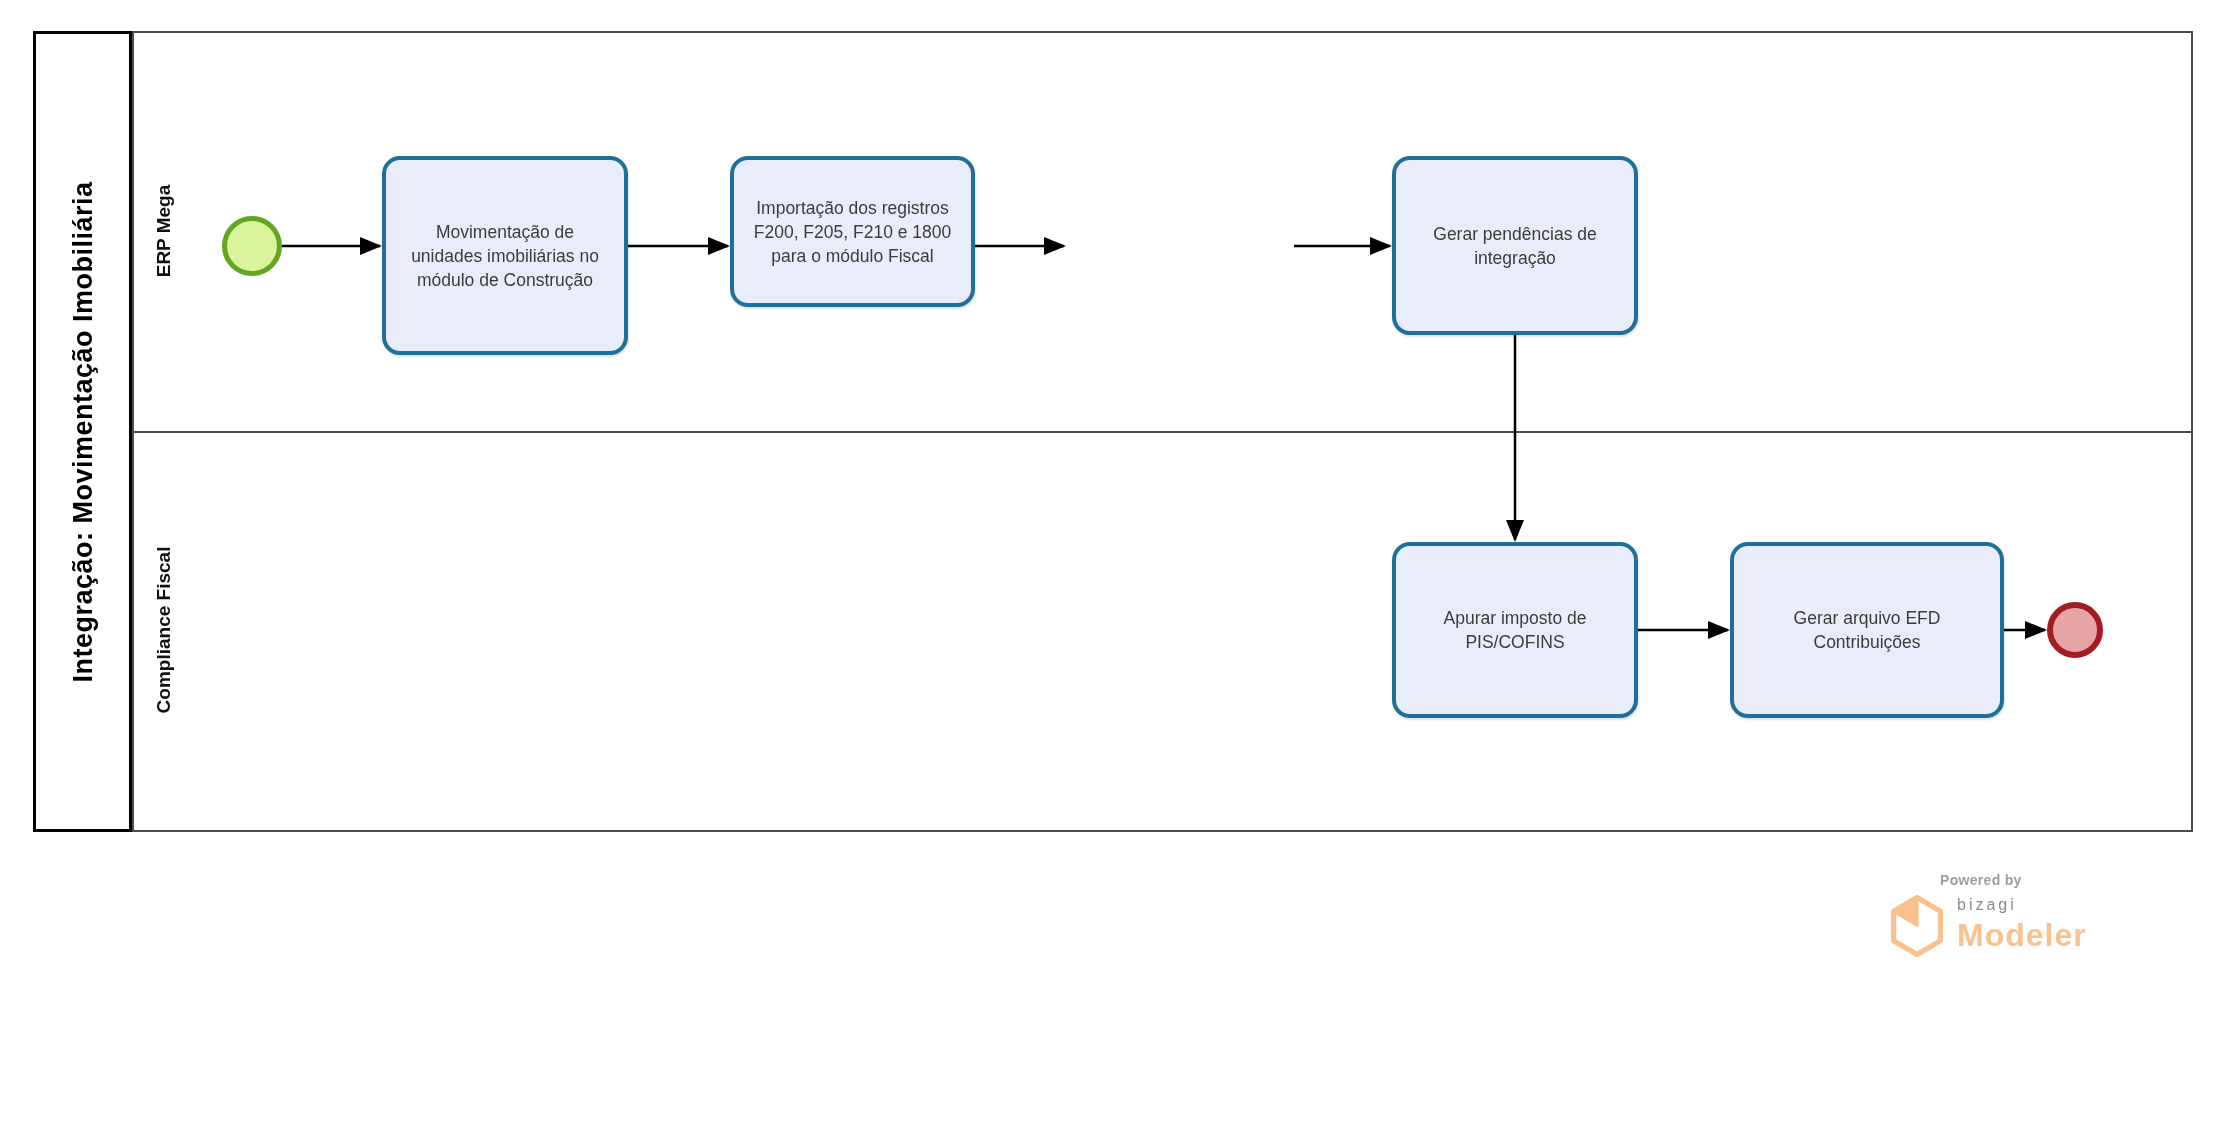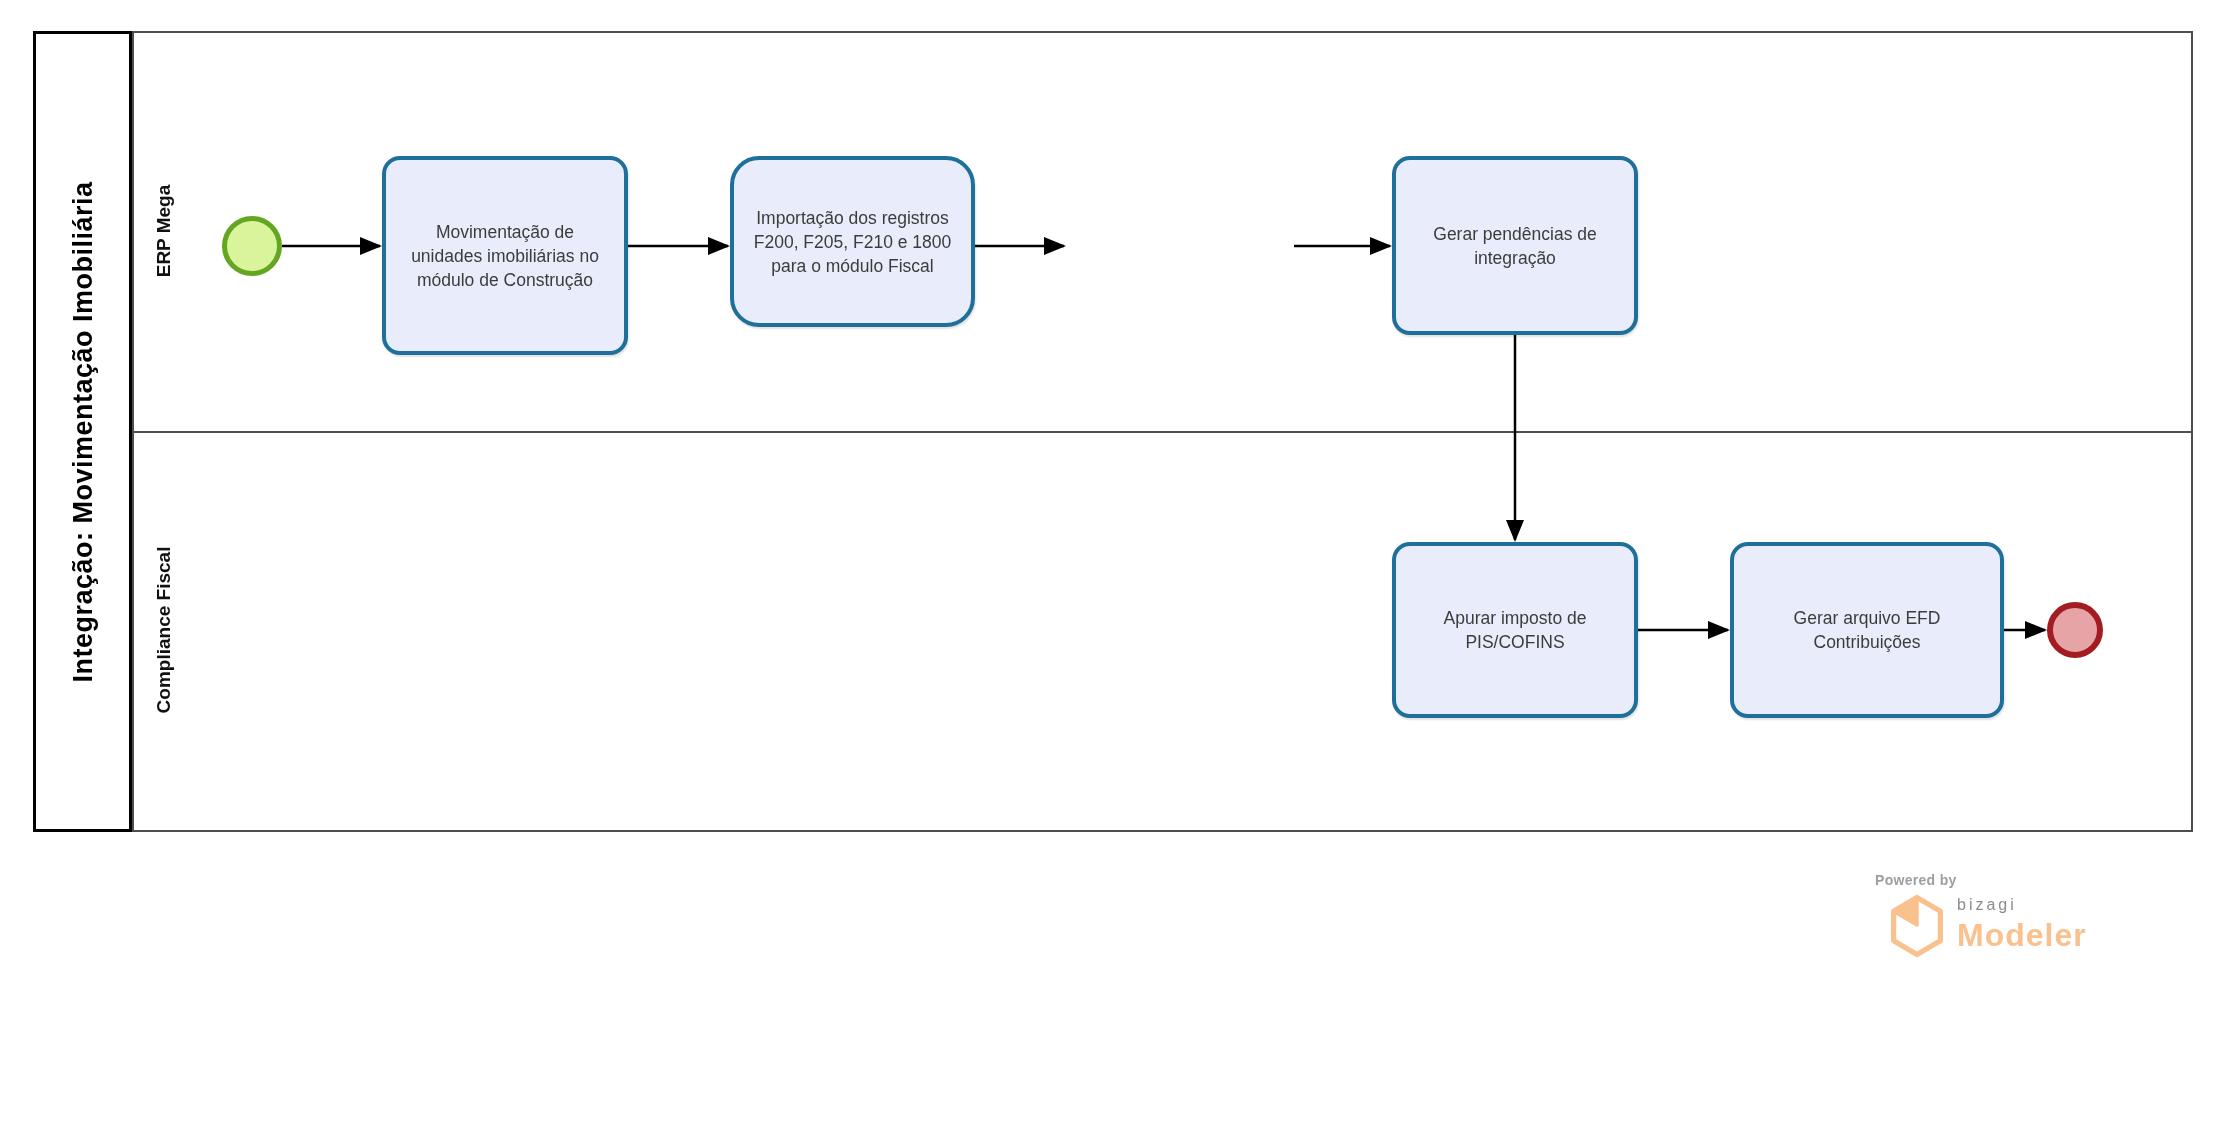--- a/index.html
+++ b/index.html
@@ -43,38 +43,38 @@
   .arrowhead{fill:var(--connector);}
   
   .task{
     position:absolute; z-index:3; box-sizing:border-box;
     background:var(--task-fill); border:4px solid var(--task-stroke);
     border-radius:18px; display:flex; align-items:center; justify-content:center;
     text-align:center; color:var(--text); font-size:17.5px; line-height:24px;
     padding:8px 14px; box-shadow:1px 2px 2px rgba(0,0,0,0.12);
   }
   .task-1{left:382px; top:156px; width:246px; height:199px;}
-  .task-2{left:730px; top:156px; width:245px; height:171px;border-radius:29px;}
+  .task-2{left:730px; top:156px; width:245px; height:151px;}
   .task-3{left:1066px; top:160px; width:228px; height:173px;}
   .task-4{left:1392px; top:156px; width:246px; height:179px;}
   .task-5{left:1392px; top:542px; width:246px; height:176px;}
   .task-6{left:1730px; top:542px; width:274px; height:176px;}
   
   .event{position:absolute; z-index:3; border-radius:50%; box-sizing:border-box;}
   .event-start{
     left:222px; top:216px; width:60px; height:60px;
     background:var(--start-fill); border:5px solid var(--start-stroke);
   }
   .event-end{
     left:2047px; top:602px; width:56px; height:56px;
     background:var(--end-fill); border:6px solid var(--end-stroke);
   }
   
   .logo{position:absolute; left:1875px; top:872px; z-index:1;}
-  .powered-by{font-size:14px; font-weight:700; color:var(--powered-gray); letter-spacing:0.3px;}
+  .powered-by{font-size:14px; font-weight:700; color:var(--powered-gray); letter-spacing:0.3px;text-align:center;}
   .logo-row{display:flex; align-items:flex-start; margin-top:6px;padding-left:16px;}
   .logo-mark{width:52px; height:64px;}
   .logo-texts{margin-left:14px;}
   .brand-name{font-size:16px; color:var(--brand-gray); letter-spacing:3px; margin-top:2px;}
   .product-name{font-size:32px; font-weight:600; color:var(--brand-orange); line-height:42px; letter-spacing:1px;}
 </style>
 </head>
 <body>
 
 <div class="canvas">

